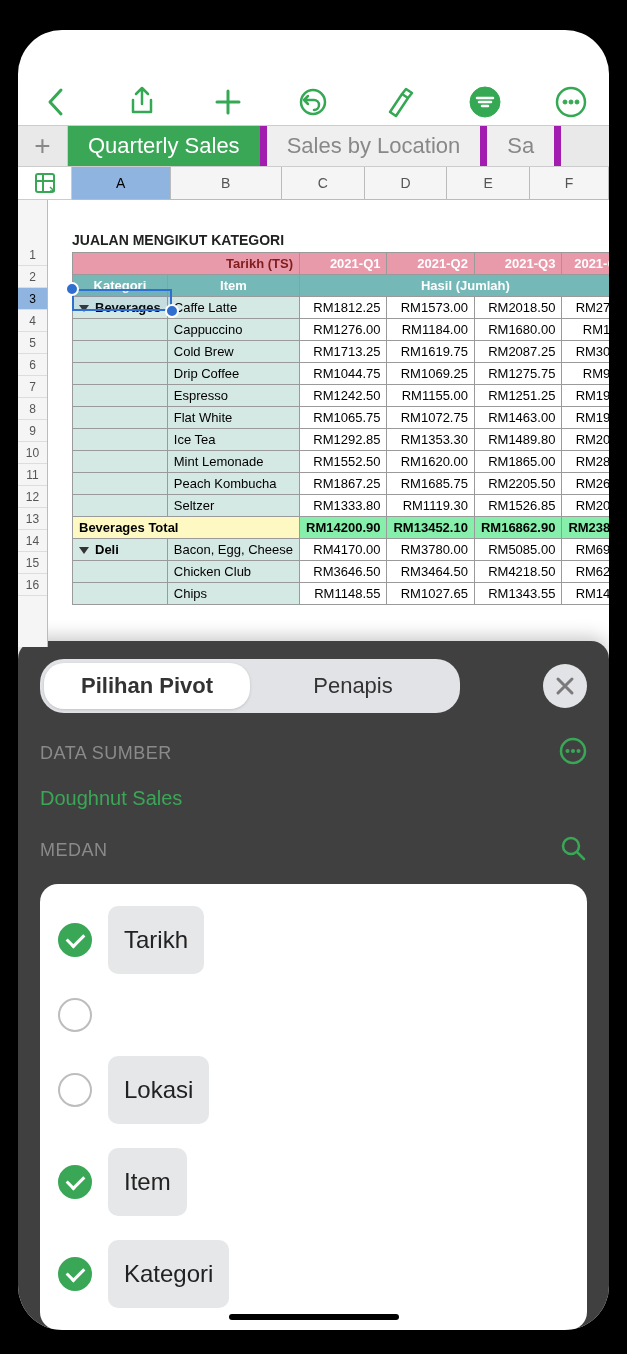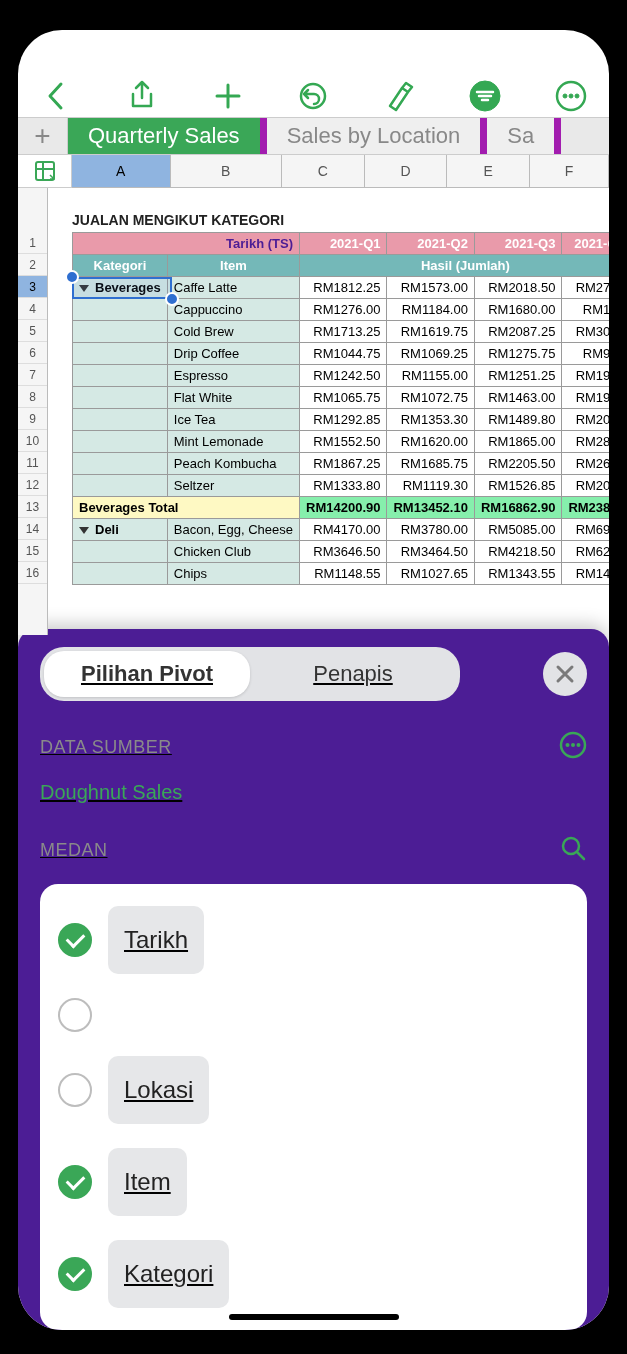--- a/index.html
+++ b/index.html
@@ -34,52 +34,51 @@
   .col-hdr { border-right:1px solid #bbb; display:flex; align-items:center; justify-content:center; font-size:14px; color:#555;}
   .col-hdr.sel { background:#8fb4e0; color:#000;}
   .row-header-col {
     position:absolute; left:0; top:33px; width:30px; bottom:0; background:#f5f5f5; border-right:1px solid #bbb;
   }
   .row-hdr {height:22px; border-bottom:1px solid #ddd; font-size:12px; color:#555; display:flex; align-items:center; justify-content:center;}
   .row-hdr.sel {background:#8fb4e0; color:#000;}
   .sheet-body {
     position:absolute; left:30px; top:33px; right:0; bottom:0; overflow:hidden;
   }
-  .pivot-wrap { position:absolute; left:24px; top:0; right:0; }
+  .pivot-wrap { position:absolute; left:24px; top:8px; right:0; }
   .pivot-title { height:44px; display:flex; align-items:flex-end; font-size:14px; font-weight:700; padding-bottom:4px; color:#222;}
   table.pivot { border-collapse: collapse; font-size:13px; table-layout:fixed;}
   table.pivot th, table.pivot td { border:1px solid #9a9a9a; height:22px; padding:0 6px; white-space:nowrap; overflow:hidden;}
-  table.pivot .hdr-pink { background:#e99aaa; color:#4c1d95; font-weight:600;}
+  table.pivot .hdr-pink { background:#e99aaa; color:#7f1d1d; font-weight:600;}
   table.pivot .hdr-pink2 { background:#e99aaa; color:#fff; text-align:right; font-weight:600;}
   table.pivot .hdr-teal { background:#74b8b8; color:#fff; font-weight:600;}
   table.pivot .hdr-teal-sub { background:#74b8b8; color:#fff; font-weight:600;}
   table.pivot .grp { background:#d5e9e4; font-weight:700;}
   table.pivot .item { background:#d5e9e4; }
   table.pivot .val { background:#fff; text-align:right; font-variant-numeric: tabular-nums;}
   table.pivot .tot-lbl { background:#fef9c3; font-weight:700;}
   table.pivot .tot-val { background:#86efac; text-align:right; font-weight:600;}
   .disclosure { display:inline-block; width:0;height:0; border-left:5px solid transparent; border-right:5px solid transparent; border-top:7px solid #333; margin-right:6px; vertical-align:middle;}
   .sel-ring { position:absolute; border:2.5px solid #2f6fd0; background:rgba(80,130,210,0.10); pointer-events:none;}
   .sel-handle { position:absolute; width:14px; height:14px; border-radius:50%; background:#2f6fd0; border:2px solid #fff; pointer-events:none;}
 
   .bottom-panel {
-    flex:1; background:#4c1d95; border-top-left-radius:18px; border-top-right-radius:18px;
+    flex:1; background:#404040; border-top-left-radius:18px; border-top-right-radius:18px;
     box-shadow: 0 -4px 18px rgba(0,0,0,0.22);
     padding: 18px 22px 0 22px; display:flex; flex-direction:column;
     margin-top:-6px;
-    text-decoration:underline;
   }
   .panel-header { display:flex; align-items:center; gap:14px;}
   .seg {
     flex:0 0 auto; display:flex; background:#e2e3e6; border-radius:24px; padding:4px; width:420px;
   }
   .seg .seg-item { flex:1; text-align:center; padding:10px 0; font-size:22px; color:#333; border-radius:20px;}
   .seg .seg-item.active { background:#fff; font-weight:600; box-shadow:0 1px 3px rgba(0,0,0,0.15);}
   .panel-close { margin-left:auto; width:44px;height:44px; border-radius:50%; background:#e2e3e6; display:flex; align-items:center; justify-content:center; color:#7a7a7a;}
-  .section-hdr { display:flex; align-items:center; justify-content:space-between; margin-top:30px;}
+  .section-hdr { display:flex; align-items:center; justify-content:space-between; margin-top:24px;}
   .section-hdr .lbl { font-size:18px; color:#8a8a8a; letter-spacing:0.5px;}
   .section-hdr .act { color:#3aa757;}
   .source-name { font-size:20px; color:#3aa757; margin-top:18px; font-weight:500;}
   .fields-card {
     margin-top:18px; background:#fff; border-radius:18px; padding:14px 18px;
     display:flex; flex-direction:column; gap:8px;
   }
   .field-row { display:flex; align-items:center; gap:16px; padding:8px 0;}
   .check { width:34px;height:34px; border-radius:50%; border:2.5px solid #bdbdbd; display:flex; align-items:center; justify-content:center;}
   .check.on { background:#3aa757; border-color:#3aa757;}

